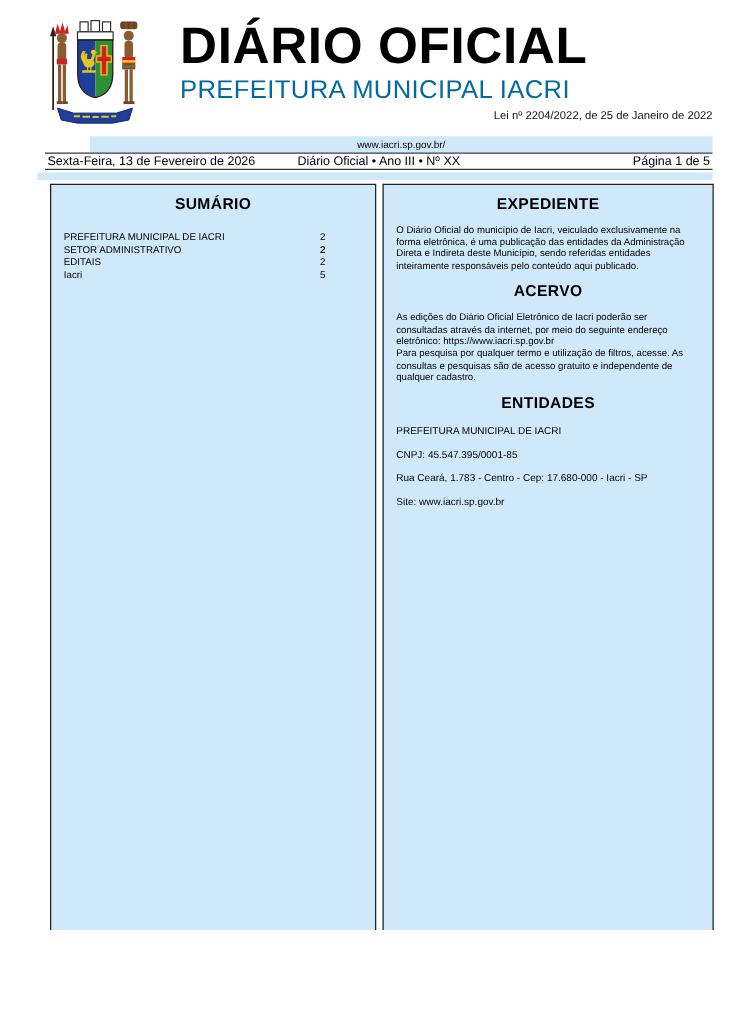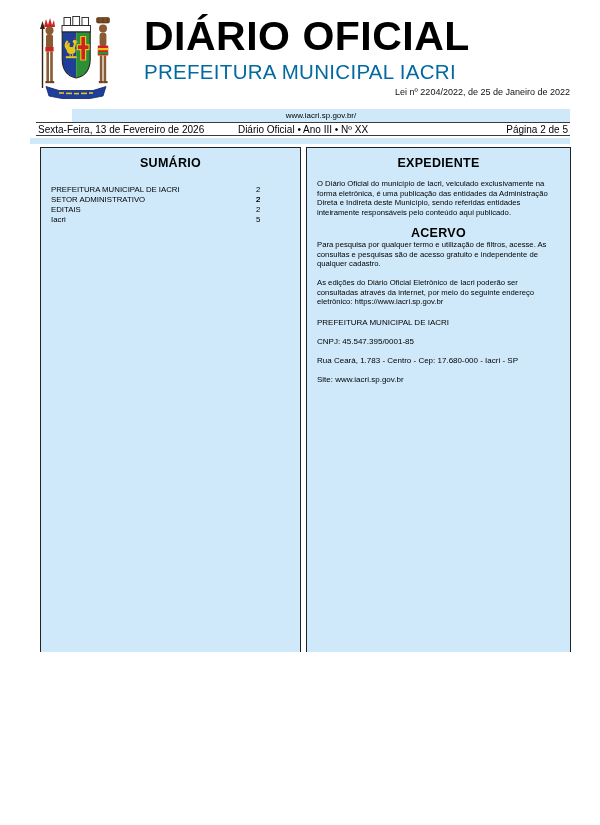--- a/index.html
+++ b/index.html
@@ -1,19 +1,19 @@
 <!DOCTYPE html>
 <html><head>
 <meta charset="utf-8">
 <style>
   * { margin:0; padding:0; box-sizing:border-box; }
   html,body { background:#ffffff; }
   body { font-family:"Liberation Sans", sans-serif; color:#000; }
   .page {
-    position:relative; width:600px; height:652px; background:#fff;
+    position:relative; width:600px; height:744px; background:#fff;
     overflow:hidden; margin:0 auto;
   }
 
   
   .crest { position:absolute; left:35px; top:9px; }
   .masthead { position:absolute; left:144px; top:14px; }
   .masthead h1 { font-size:41px; font-weight:bold; letter-spacing:0.5px; line-height:44px; }
   .masthead .sub { font-size:20.5px; font-weight:400; letter-spacing:0.3px; margin-top:2px; color:#0369a1; }
   .law-line { position:absolute; right:30px; top:87px; font-size:9px; color:#111; }
 
@@ -142,21 +142,21 @@
     <div class="sub">PREFEITURA MUNICIPAL IACRI</div>
   </div>
   <div class="law-line">Lei nº 2204/2022, de 25 de Janeiro de 2022</div>
 
   <div class="bar-www">
     <span>www.iacri.sp.gov.br/</span>
   </div>
   <div class="bar-meta">
     <span class="l">Sexta-Feira, 13 de Fevereiro de 2026</span>
     <span class="c">Diário Oficial • Ano III • Nº XX</span>
-    <span class="r">Página 2 de 5</span>
+    <span class="r">Página 1 de 5</span>
   </div>
   <div class="bar-strip"></div>
 
   <section class="box box-left">
     <h2>SUMÁRIO</h2>
     <div class="toc">
       <div class="toc-row">
         <span class="toc-label">PREFEITURA MUNICIPAL DE IACRI</span>
         <span class="toc-page">2</span>
       </div>
@@ -176,23 +176,24 @@
         <span class="toc-page">5</span>
       </div>
     </div>
   </section>
 
   <section class="box box-right">
     <h2>EXPEDIENTE</h2>
     <p class="body-text expediente-body">O Diário Oficial do município de Iacri, veiculado exclusivamente na forma eletrônica, é uma publicação das entidades da Administração Direta e Indireta deste Município, sendo referidas entidades inteiramente responsáveis pelo conteúdo aqui publicado.</p>
 
     <h2 class="acervo-title">ACERVO</h2>
+    <p class="body-text acervo-body">As edições do Diário Oficial Eletrônico de Iacri poderão ser consultadas através da internet, por meio do seguinte endereço eletrônico: https://www.iacri.sp.gov.br</p>
     <p class="body-text">Para pesquisa por qualquer termo e utilização de filtros, acesse. As consultas e pesquisas são de acesso gratuito e independente de qualquer cadastro.</p>
-    <p class="body-text acervo-body">As edições do Diário Oficial Eletrônico de Iacri poderão ser consultadas através da internet, por meio do seguinte endereço eletrônico: https://www.iacri.sp.gov.br</p>
-
+
+    <h2 class="entidades-title">ENTIDADES</h2>
     <div class="entity-lines">
       <p>PREFEITURA MUNICIPAL DE IACRI</p>
       <p>CNPJ: 45.547.395/0001-85</p>
       <p>Rua Ceará, 1.783 - Centro - Cep: 17.680-000 - Iacri - SP</p>
       <p>Site: www.iacri.sp.gov.br</p>
     </div>
   </section>
 
   <div class="footer-strip"></div>
   <div class="footer-row">

